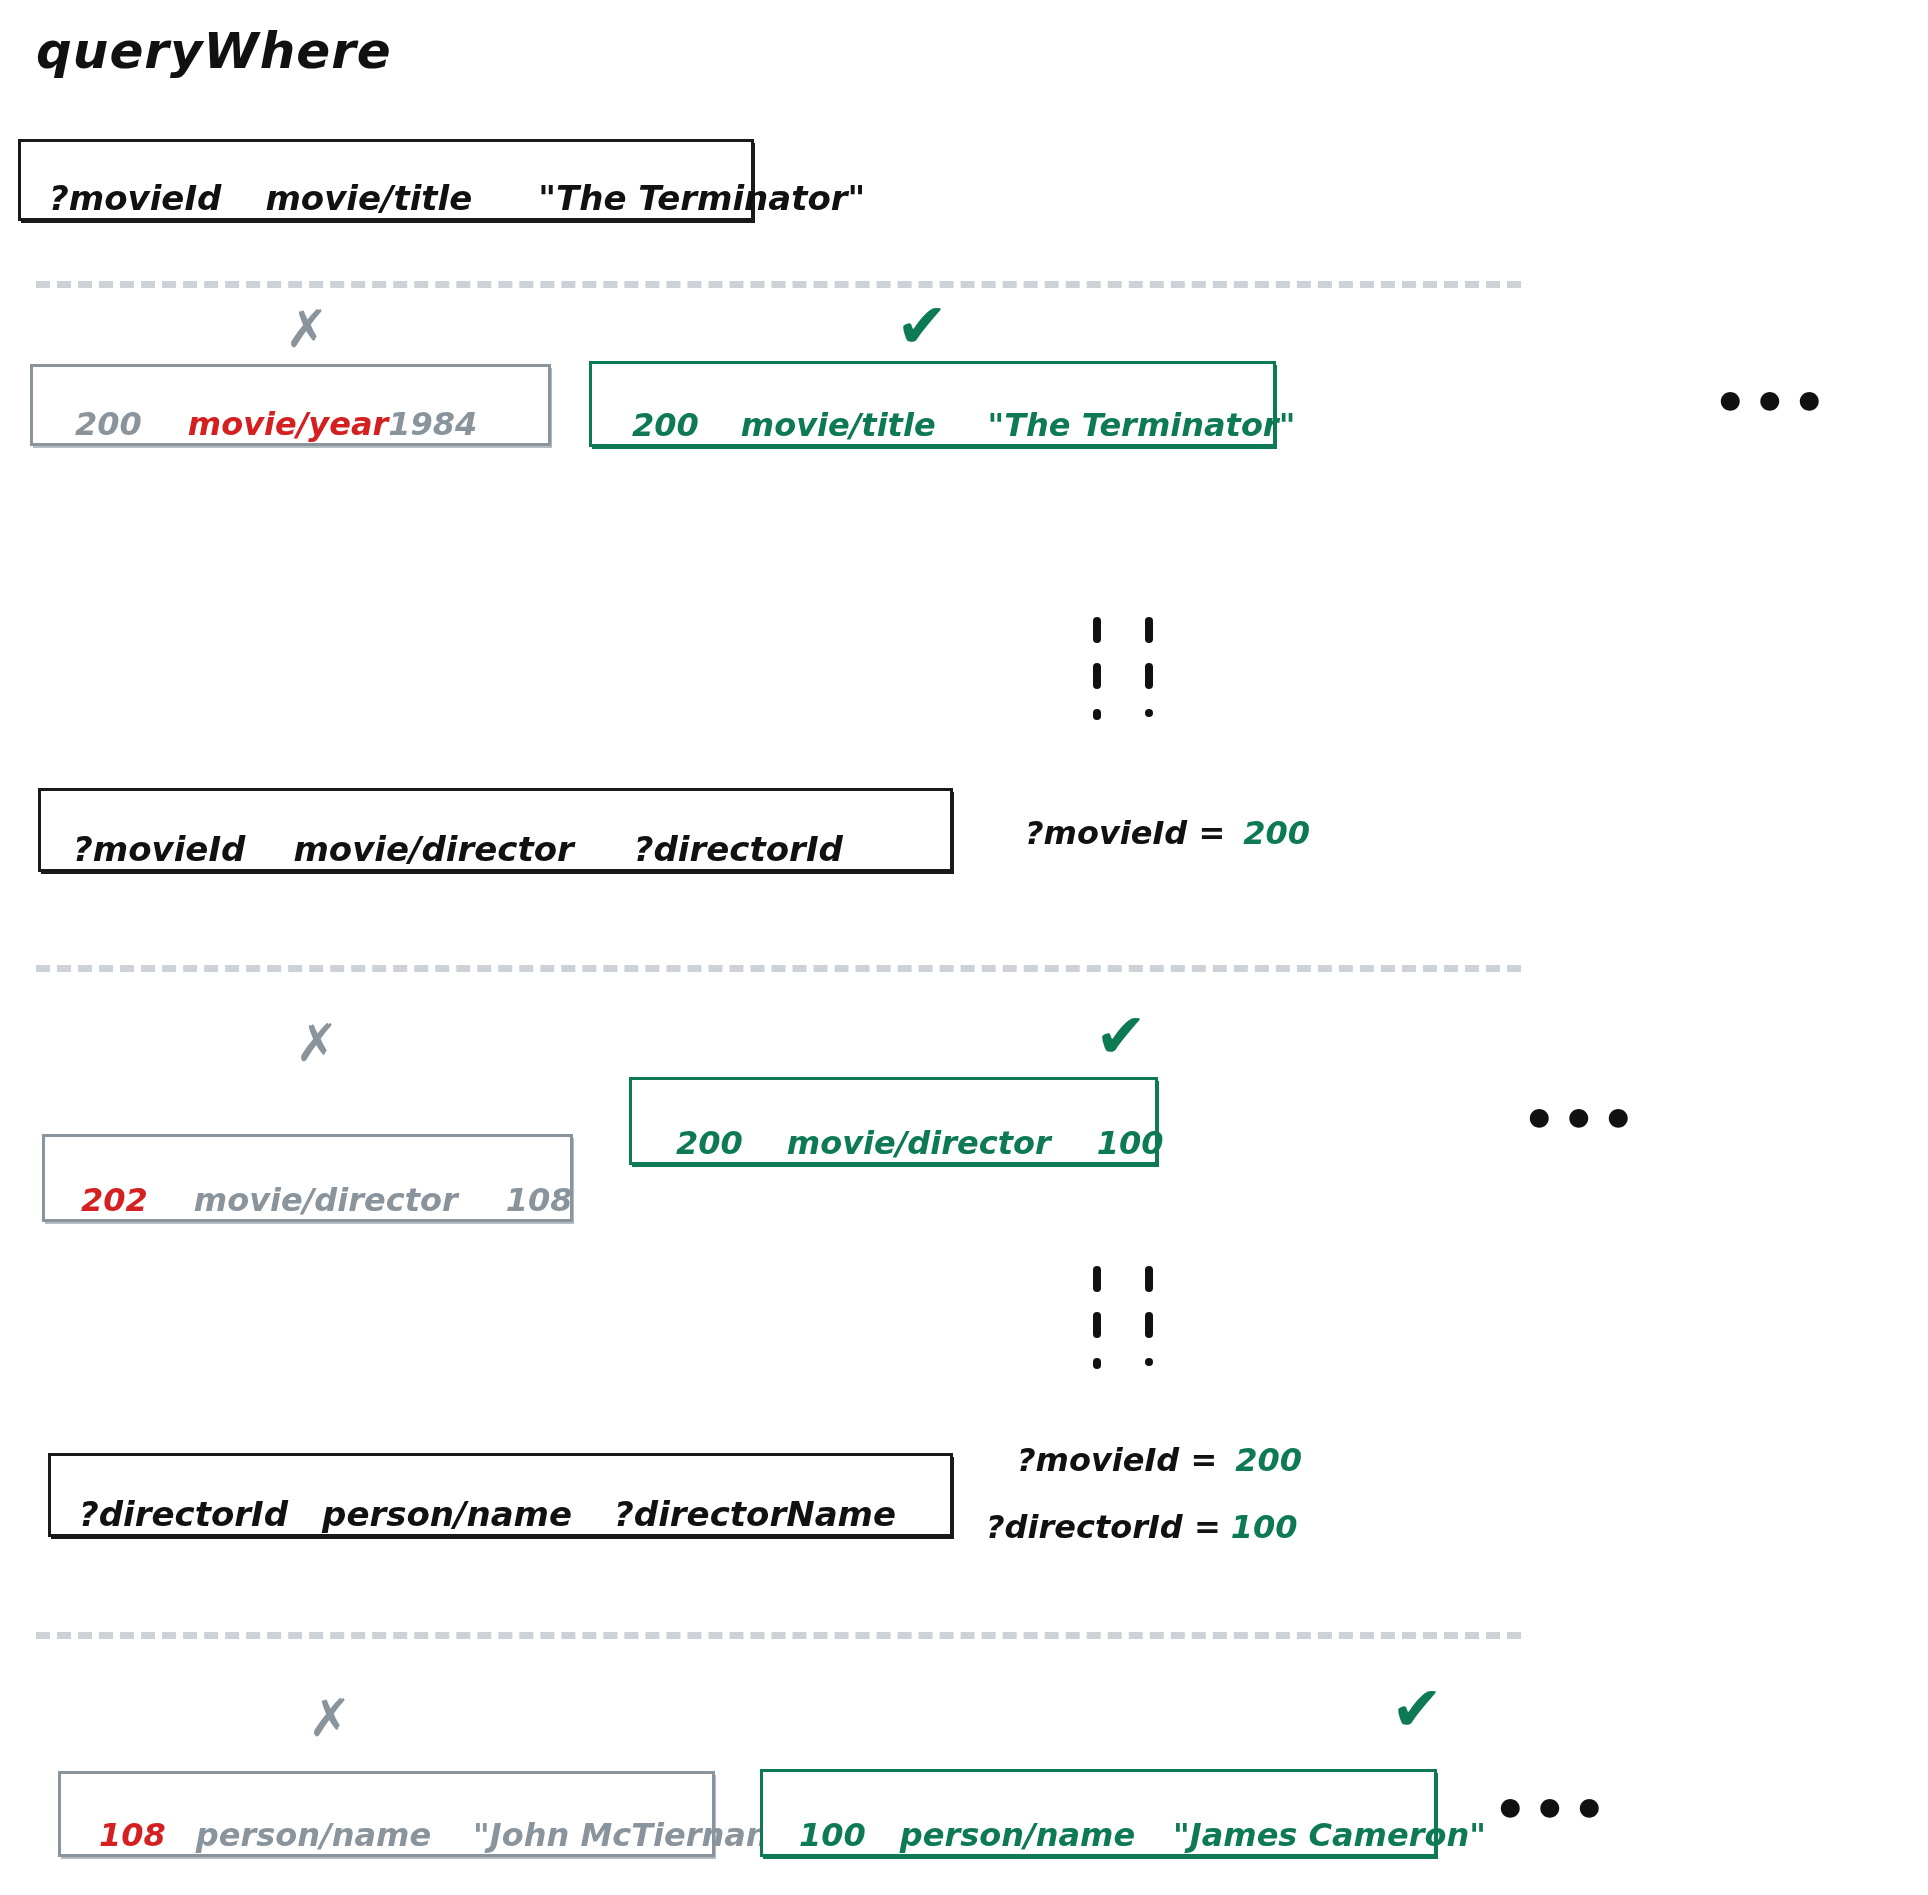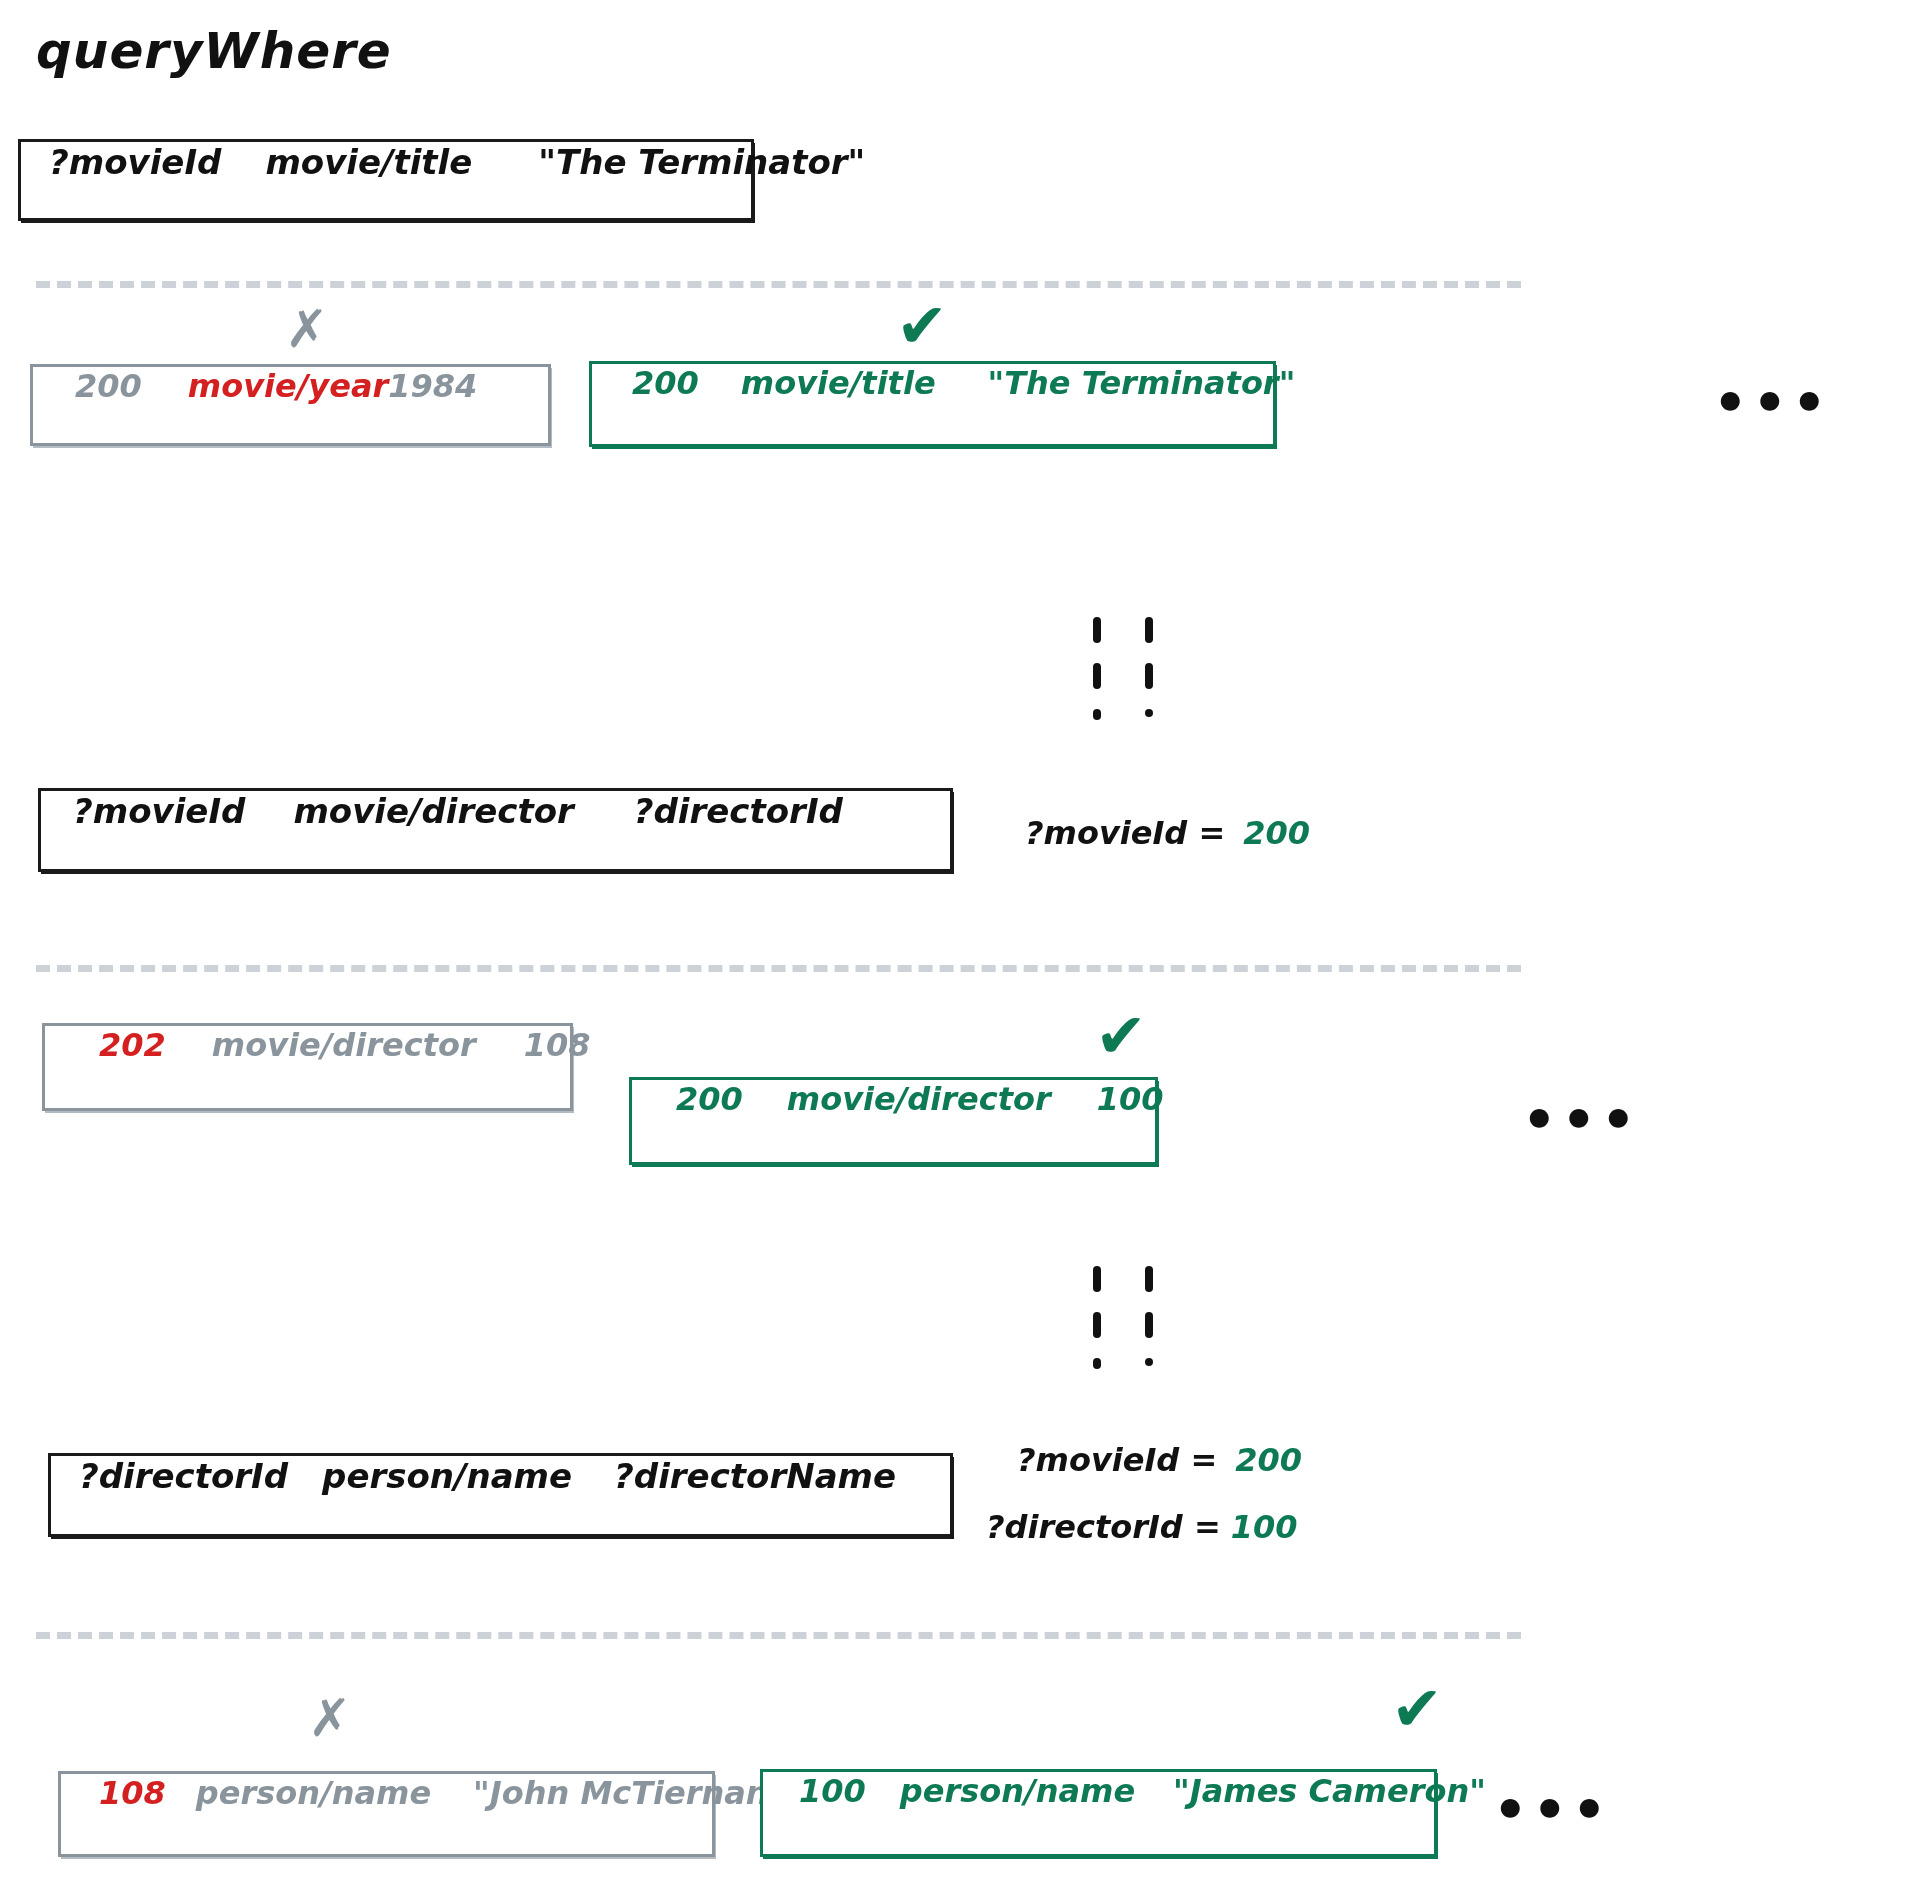--- a/index.html
+++ b/index.html
@@ -26,21 +26,21 @@
     color: #111111;
     font-weight: 700;
     font-style: italic;
     letter-spacing: 1px;
   }
   
   .box {
     position: absolute;
     box-sizing: border-box;
     display: flex;
-    align-items: flex-start;
+    align-items: flex-end;
     background: #ffffff;
   }
   .box.black {
     border: 3px solid #1a1a1a;
     box-shadow: 2px 3px 0 -1px #1a1a1a;
   }
   .box.gray {
     border: 3px solid #8a949c;
     box-shadow: 2px 3px 0 -1px #b4bcc3;
   }
@@ -173,21 +173,21 @@
 
   <div class="binding" style="left:1025px; top:814px;">
     <span>?movieId =</span><span class="val">200</span>
   </div>
 
   <div class="sep" style="left:36px; top:965px; width:1485px;"></div>
 
   <div class="mark x" style="left:295px; top:818px; top:1017px;">✗</div>
   <div class="mark check" style="left:1095px; top:1005px;">✔</div>
 
-  <div class="box gray" style="left:42px; top:1023px; width:531px; height:88px; padding-left:54px; font-size:32px;">
+  <div class="box gray" style="left:42px; top:1134px; width:531px; height:88px; padding-left:36px; font-size:32px;">
     <span class="cell c-red">202</span>
     <span class="cell c-gray" style="margin-left:46px;">movie/director</span>
     <span class="cell c-gray" style="margin-left:48px;">108</span>
   </div>
 
   <div class="box green" style="left:629px; top:1077px; width:529px; height:88px; padding-left:44px; font-size:32px;">
     <span class="cell c-green">200</span>
     <span class="cell c-green" style="margin-left:44px;">movie/director</span>
     <span class="cell c-green" style="margin-left:46px;">100</span>
   </div>

